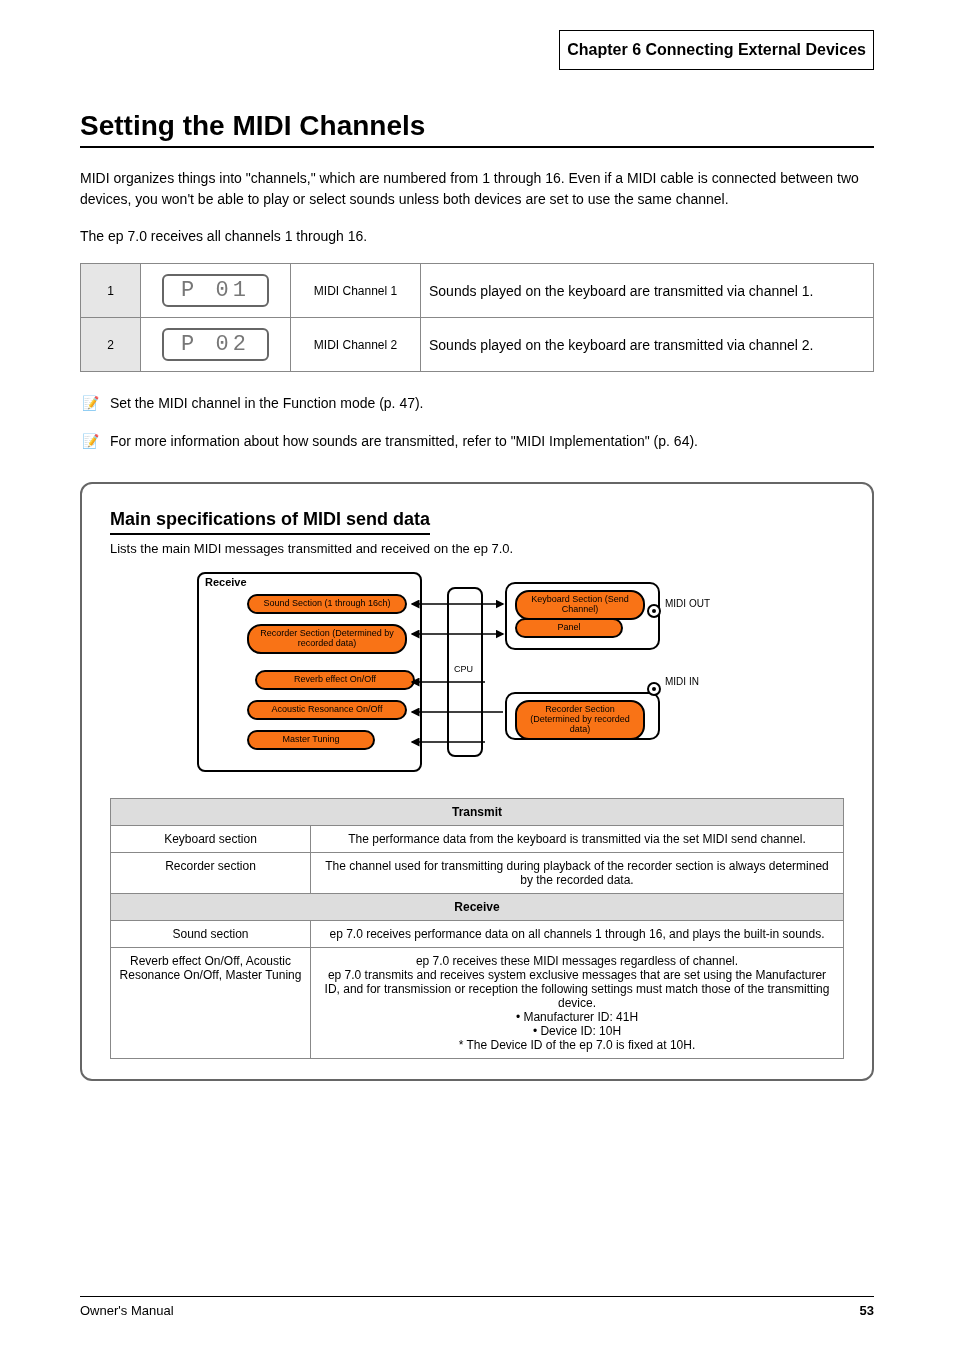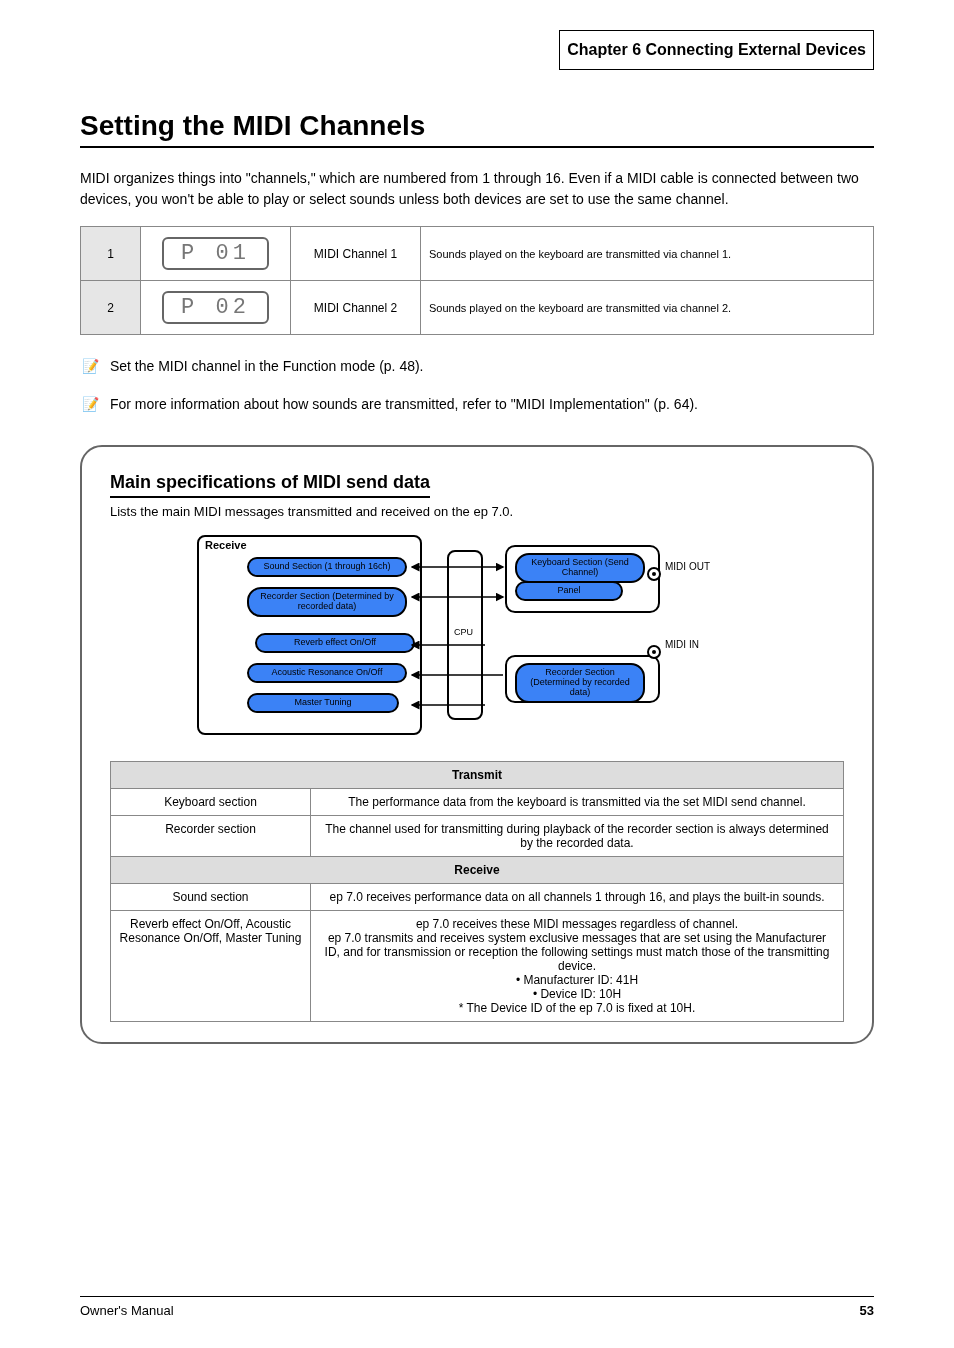--- a/index.html
+++ b/index.html
@@ -42,21 +42,21 @@
     margin-bottom: 20px;
   }
   .channel-table td {
     border: 1px solid #888;
     padding: 10px 8px;
     vertical-align: middle;
   }
   .ch-col0 { width: 60px; text-align: center; background: #e6e6e6; font-size: 12px; }
   .ch-col1 { width: 150px; text-align: center; position: relative; }
   .ch-col2 { width: 130px; text-align: center; font-size: 12px; }
-  .ch-col3 { font-size: 11px; padding-left: 12px; }
+  .ch-col3 { font-size: 14px; padding-left: 12px; }
   .lcd {
     display: inline-block;
     border: 2px solid #666;
     border-radius: 6px;
     padding: 2px 17px;
     font-family: "Courier New", monospace;
     font-size: 22px;
     letter-spacing: 4px;
     color: #777;
     background: #fff;
@@ -64,21 +64,21 @@
   .note-icon {
     display: inline-block;
     width: 22px; height: 22px;
     font-size: 14px;
     line-height: 22px;
     text-align: center;
     margin-right: 4px;
   }
   .dataflow-card {
     border: 2px solid #666;
-    border-radius: 22px;
+    border-radius: 12px;
     padding: 25px 28px 20px 28px;
     margin-top: 30px;
   }
   .dataflow-title {
     font-size: 18px;
     font-weight: bold;
     border-bottom: 2px solid #000;
     display: inline-block;
     padding-bottom: 3px;
     margin-bottom: 6px;
@@ -102,21 +102,21 @@
   .rcv-box { left: 0; top: 0; width: 225px; height: 200px; border-radius: 8px; }
   .cpu-box { left: 250px; top: 15px; width: 36px; height: 170px; border-radius: 8px; }
   .pill {
     position: absolute;
     border: 2px solid #000;
     border-radius: 14px;
     font-size: 9px;
     text-align: center;
     line-height: 1.1;
     padding: 3px 6px;
-    background: #3b82f6;
+    background: #f97316;
   }
   .inner-group {
     position: absolute;
     border: 2px solid #000;
     border-radius: 10px;
   }
   .label-out { position: absolute; left: 468px; top: 26px; font-size: 10px; }
   .label-in  { position: absolute; left: 468px; top: 104px; font-size: 10px; }
   .port {
     position: absolute;
@@ -163,41 +163,42 @@
 
 <div class="chapter-title-box">
   <span>Chapter 6  Connecting External Devices</span>
 </div>
 
 <div class="main-content">
 
   <h1 class="heading1">Setting the MIDI Channels</h1>
 
   <p class="body-text">MIDI organizes things into "channels," which are numbered from 1 through 16. Even if a MIDI cable is connected between two devices, you won't be able to play or select sounds unless both devices are set to use the same channel.</p>
+  <p class="body-text">The ep 7.0 receives all channels 1 through 16.</p>
 
   <table class="channel-table">
     <tbody>
         <tr>
       <td class="ch-col0">1</td>
       <td class="ch-col1"><span class="lcd">P 01</span></td>
       <td class="ch-col2">MIDI Channel 1</td>
       <td class="ch-col3">Sounds played on the keyboard are transmitted via channel 1.</td>
     </tr>
     <tr>
       <td class="ch-col0">2</td>
       <td class="ch-col1"><span class="lcd">P 02</span></td>
       <td class="ch-col2">MIDI Channel 2</td>
       <td class="ch-col3">Sounds played on the keyboard are transmitted via channel 2.</td>
     </tr>
   </tbody>
     </table>
 
   <p class="body-text">
     <span class="note-icon">📝</span>
-    <span>Set the MIDI channel in the Function mode (p. 48).</span>
+    <span>Set the MIDI channel in the Function mode (p. 47).</span>
   </p>
   <p class="body-text">
     <span class="note-icon">📝</span>
     <span>For more information about how sounds are transmitted, refer to "MIDI Implementation" (p. 64).</span>
   </p>
 
   <div class="dataflow-card">
     <div class="dataflow-title">Main specifications of MIDI send data</div>
     <div class="dataflow-sub">Lists the main MIDI messages transmitted and received on the ep 7.0.</div>
 
@@ -206,21 +207,21 @@
       <div class="block rcv-box"></div>
       <div style="position:absolute;left:8px;top:4px;font-size:11px;font-weight:bold;">Receive</div>
       <div class="pill" style="left:50px;top:22px;width:160px;">Sound Section
 (1 through 16ch)</div>
       <div class="pill" style="left:50px;top:52px;width:160px;">Recorder Section
 (Determined by recorded data)</div>
       <div class="pill" style="left:50px;top:98px;width:160px;margin-left:8px;">Reverb effect
 On/Off</div>
       <div class="pill" style="left:50px;top:128px;width:160px;">Acoustic Resonance
 On/Off</div>
-      <div class="pill" style="left:50px;top:158px;width:152px;">Master Tuning</div>
+      <div class="pill" style="left:50px;top:158px;width:128px;">Master Tuning</div>
 
       <div class="block cpu-box"></div>
       <div style="position:absolute;left:257px;top:92px;font-size:9px;writing-mode:horizontal-tb;">CPU</div>
 
       <div class="inner-group" style="left:308px;top:10px;width:155px;height:68px;"></div>
       <div class="pill" style="left:318px;top:18px;width:130px;">Keyboard Section (Send Channel)</div>
       <div class="pill" style="left:318px;top:46px;width:108px;">Panel</div>
 
       <div class="inner-group" style="left:308px;top:120px;width:155px;height:48px;"></div>
       <div class="pill" style="left:318px;top:128px;width:130px;">Recorder Section

